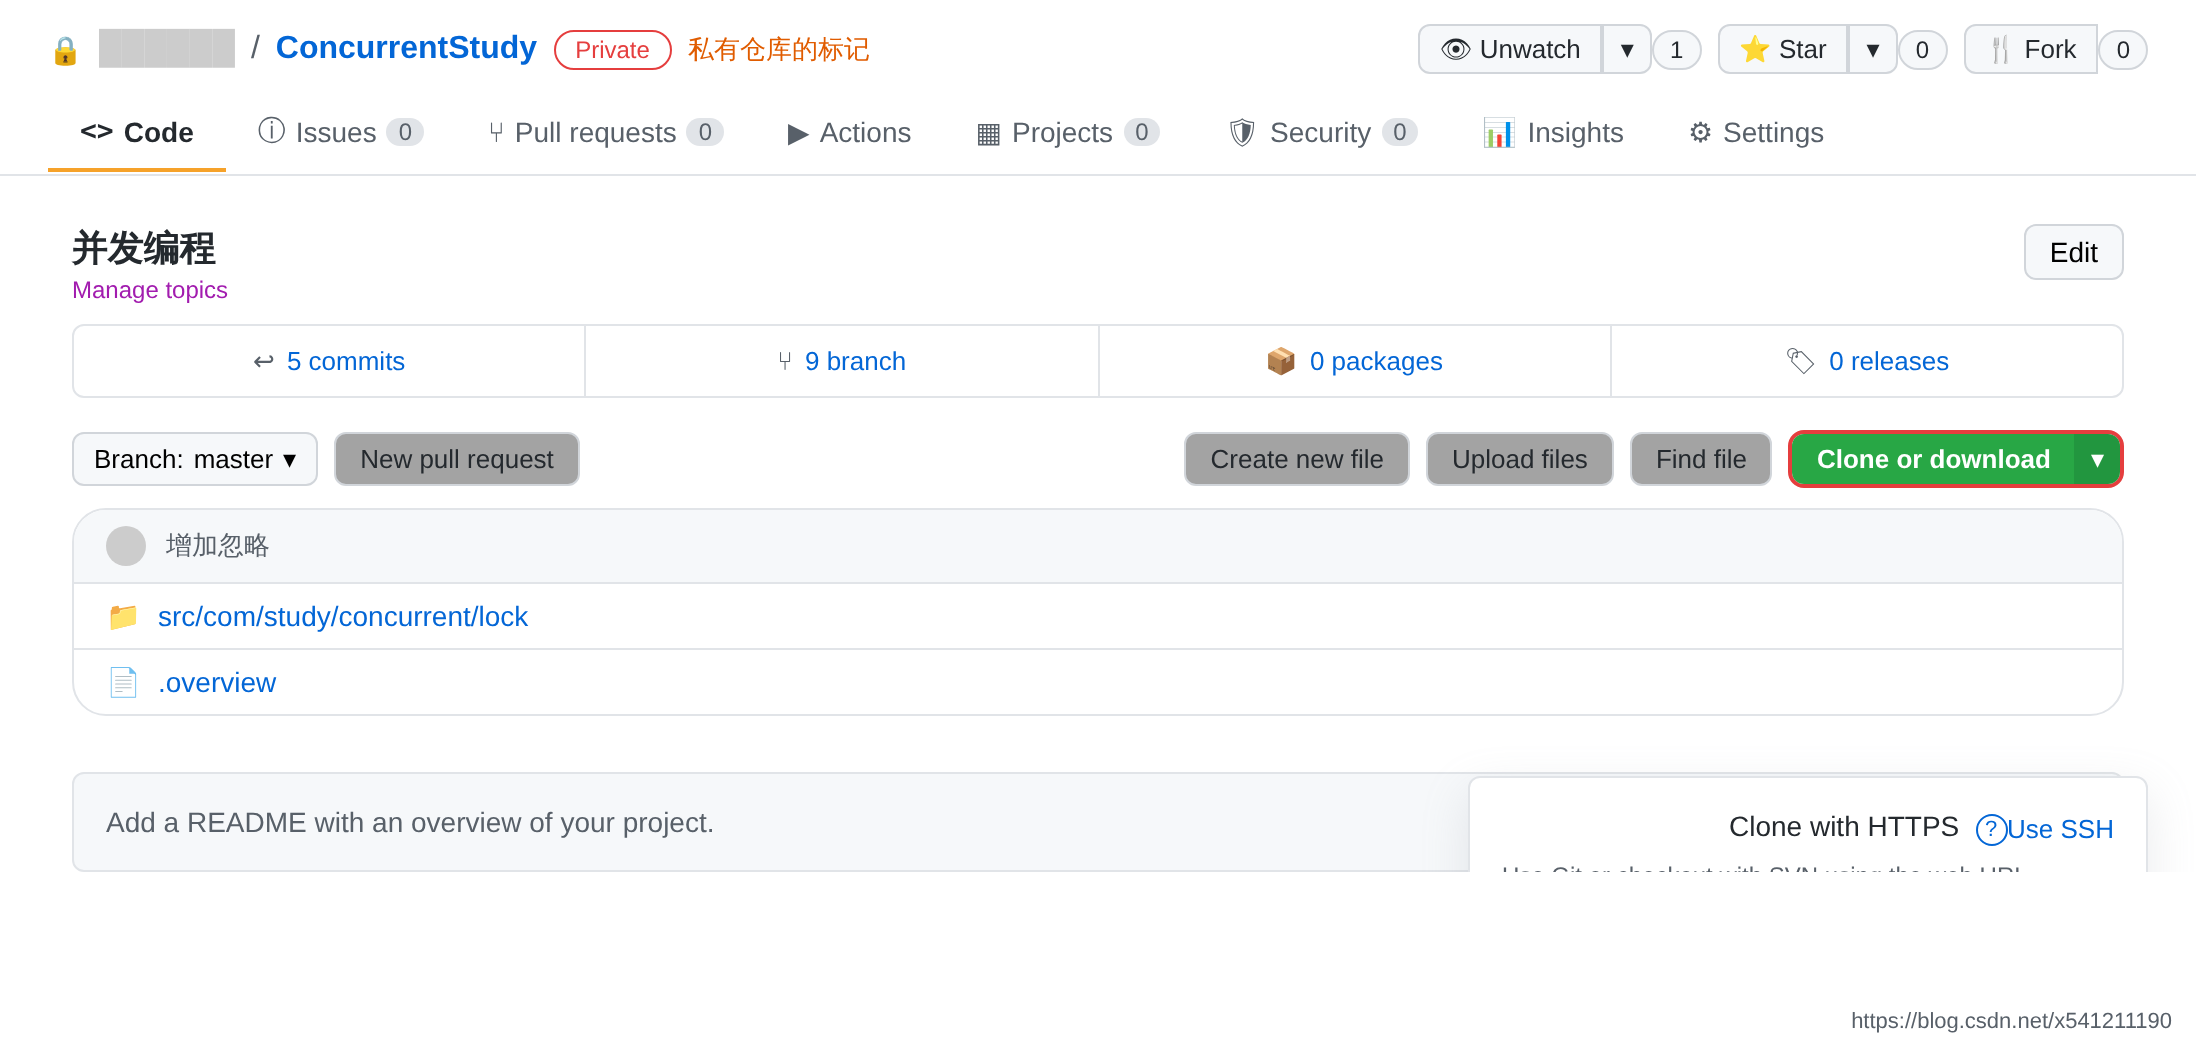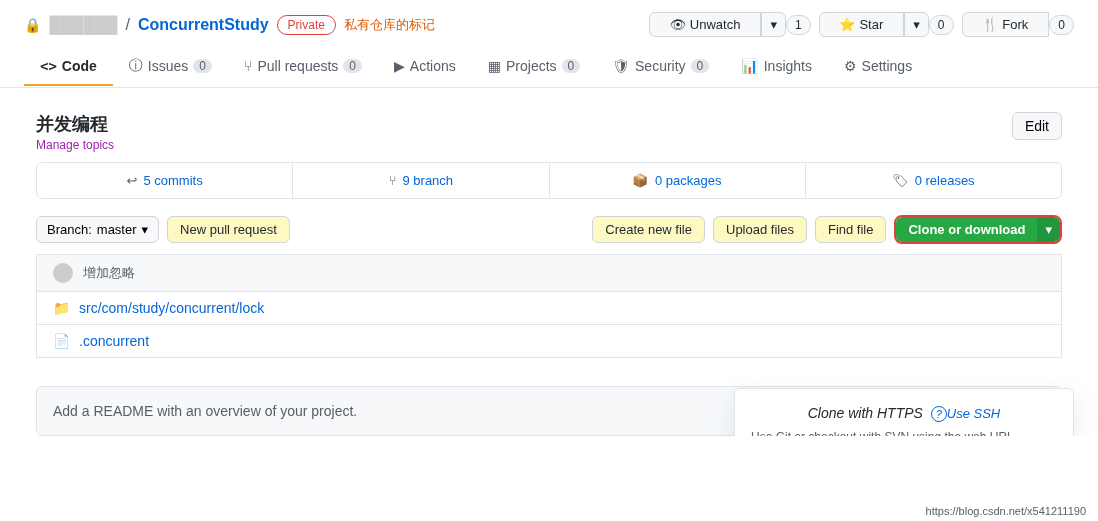--- a/index.html
+++ b/index.html
@@ -38,21 +38,21 @@
       gap: 8px;
       align-items: center;
     }
     .action-btn {
       display: flex;
       align-items: center;
       gap: 4px;
       border: 1px solid #d1d5da;
       background: #f6f8fa;
       border-radius: 6px;
-      padding: 4px 20px;
+      padding: 4px 10px;
       font-size: 13px;
       cursor: pointer;
       color: #24292e;
     }
     .action-btn-dropdown {
       display: flex;
       align-items: center;
     }
     .action-btn-main {
       border-right: 1px solid #d1d5da;
@@ -151,21 +151,21 @@
       gap: 5px;
       border: 1px solid #d1d5da;
       background: #f6f8fa;
       border-radius: 6px;
       padding: 5px 10px;
       font-size: 13px;
       cursor: pointer;
     }
     .toolbar-btn {
       border: 1px solid #d1d5da;
-      background: #fef9c3;
+      background: #a3a3a3;
       border-radius: 6px;
       padding: 5px 12px;
       font-size: 13px;
       cursor: pointer;
       color: #24292e;
     }
     .clone-btn {
       background: #28a745;
       color: #fff;
       border: none;
@@ -182,21 +182,21 @@
       border-radius: 0 6px 6px 0;
       padding: 5px 8px;
       font-size: 13px;
       cursor: pointer;
     }
     .clone-btn-group { display: flex; }
 
     
     .file-list {
       border: 1px solid #e1e4e8;
-      border-radius: 0;
+      border-radius: 17px;
       overflow: hidden;
     }
     .file-item {
       display: flex;
       align-items: center;
       padding: 8px 16px;
       border-bottom: 1px solid #e1e4e8;
       gap: 10px;
     }
     .file-item:last-child { border-bottom: none; }
@@ -235,24 +235,23 @@
       width: 340px;
       background: #fff;
       border: 1px solid #e1e4e8;
       border-radius: 6px;
       box-shadow: 0 8px 24px rgba(149,157,165,0.2);
       z-index: 100;
       padding: 16px;
     }
     .clone-dropdown-header {
       display: flex;
-      justify-content: center;
+      justify-content: flex-end;
       align-items: center;
       margin-bottom: 8px;
-      font-style: italic;
     }
     .use-ssh { color: #0366d6; font-size: 13px; cursor: pointer; }
     .clone-desc { color: #586069; font-size: 12px; margin-bottom: 10px; }
     .clone-url-row {
       display: flex;
       align-items: center;
       gap: 4px;
       margin-bottom: 14px;
     }
     .clone-url-input {
@@ -439,21 +438,21 @@
     <div class="file-item commit-row">
       <span class="avatar-placeholder"></span>
       <span>增加忽略</span>
     </div>
     <div class="file-item">
       <span class="file-icon">📁</span>
       <a class="file-name">src/com/study/concurrent/lock</a>
     </div>
     <div class="file-item">
       <span class="file-icon">📄</span>
-      <a class="file-name">.concurrent</a>
+      <a class="file-name">.overview</a>
     </div>
   </div>
 
   <div class="readme-suggestion">
     <span>Add a README with an overview of your project.</span>
   </div>
 
   <div class="clone-dropdown">
     <div class="clone-dropdown-header">
       <span>

